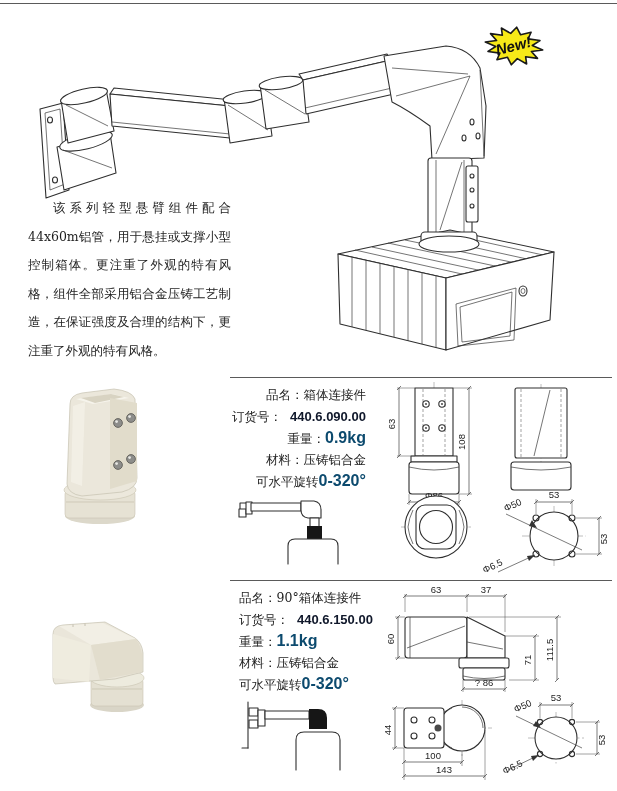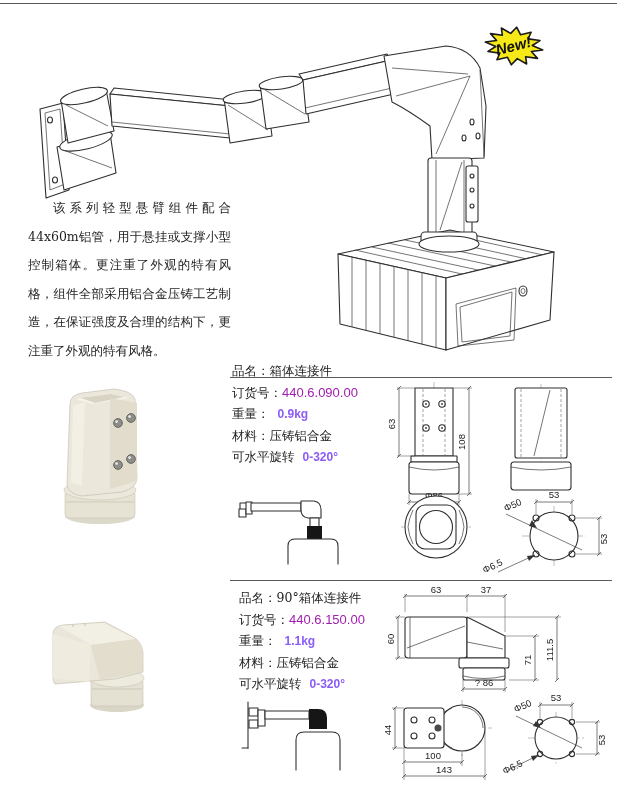--- a/index.html
+++ b/index.html
@@ -5,22 +5,22 @@
   html,body{margin:0;padding:0;background:#ffffff;}
   #page{position:relative;width:617px;height:791px;background:#fff;overflow:hidden;
         font-family:"Liberation Sans",sans-serif;}
   .abs{position:absolute;}
   .rule{background:#5a5a5a;height:1px;}
   .cjk{font-family:"DejaVu Serif","Liberation Serif",serif;color:#1e1e1e;}
   #intro{width:203px;font-size:12.5px;line-height:28.5px;text-align:justify;
          text-indent:2em;margin:0;}
   .spec{font-size:12.5px;line-height:21.5px;white-space:nowrap;}
   .spec .row{height:21.5px;}
-  .val-num{font-family:"Liberation Sans",sans-serif;font-weight:normal;color:#a21caf;font-size:13px;}
-  .val-sm{font-family:"Liberation Sans",sans-serif;font-weight:bold;color:#8b5cf6;font-size:12px;margin-left:8px;}
+  .val-num{font-family:"Liberation Sans",sans-serif;font-weight:bold;color:#0f172a;font-size:13px;margin-left:8px;}
+  .val-sm{font-family:"Liberation Sans",sans-serif;font-weight:bold;color:#0c4a6e;font-size:16px;}
   svg{overflow:visible;display:block;}
   .ln{fill:none;stroke:#2f2f2f;stroke-width:1.1;stroke-linejoin:round;stroke-linecap:round;}
   .lnw{fill:#ffffff;stroke:#2f2f2f;stroke-width:1.1;stroke-linejoin:round;}
   .thin{fill:none;stroke:#3a3a3a;stroke-width:0.7;}
   .dash{fill:none;stroke:#666;stroke-width:0.6;stroke-dasharray:3,2;}
   .cl{fill:none;stroke:#888;stroke-width:0.55;stroke-dasharray:7,2.5,1.5,2.5;}
   .dim{fill:none;stroke:#444;stroke-width:0.7;}
   .ext{fill:none;stroke:#555;stroke-width:0.55;}
   .dt{font-family:"Liberation Sans",sans-serif;font-size:9.5px;fill:#1d1d1d;}
   .arr{fill:#333;stroke:none;}
@@ -145,21 +145,21 @@
       <circle cx="79" cy="32" r="4.4" fill="#8d8d8a" stroke="#55544f" stroke-width="0.8"></circle>
       <circle cx="66" cy="79" r="4.4" fill="#8d8d8a" stroke="#55544f" stroke-width="0.8"></circle>
       <circle cx="79" cy="73" r="4.4" fill="#8d8d8a" stroke="#55544f" stroke-width="0.8"></circle>
       <circle cx="64.6" cy="35.6" r="1.4" fill="#e8e8e4"></circle>
       <circle cx="77.6" cy="30.6" r="1.4" fill="#e8e8e4"></circle>
       <circle cx="64.6" cy="77.6" r="1.4" fill="#e8e8e4"></circle>
       <circle cx="77.6" cy="71.6" r="1.4" fill="#e8e8e4"></circle>
     </g>
   </svg>
 
-  <div class="abs spec cjk" style="left:232px;top:360px;">
+  <div class="abs spec cjk" style="left:232px;top:384px;text-align:right;">
     <div class="row"><span>品名：</span><span>箱体连接件</span></div>
     <div class="row"><span>订货号：</span><span class="val-num">440.6.090.00</span></div>
     <div class="row"><span>重量：</span><span class="val-sm">0.9kg</span></div>
     <div class="row"><span>材料：</span><span>压铸铝合金</span></div>
     <div class="row"><span>可水平旋转</span><span class="val-sm">0-320°</span></div>
   </div>
 
   <svg class="abs" style="left:385px;top:380px;" width="95" height="128" viewBox="0 0 95 128">
     <line class="cl" x1="49" y1="2" x2="49" y2="125"></line>
     <rect class="lnw" x="30" y="8" width="38" height="68"></rect>

